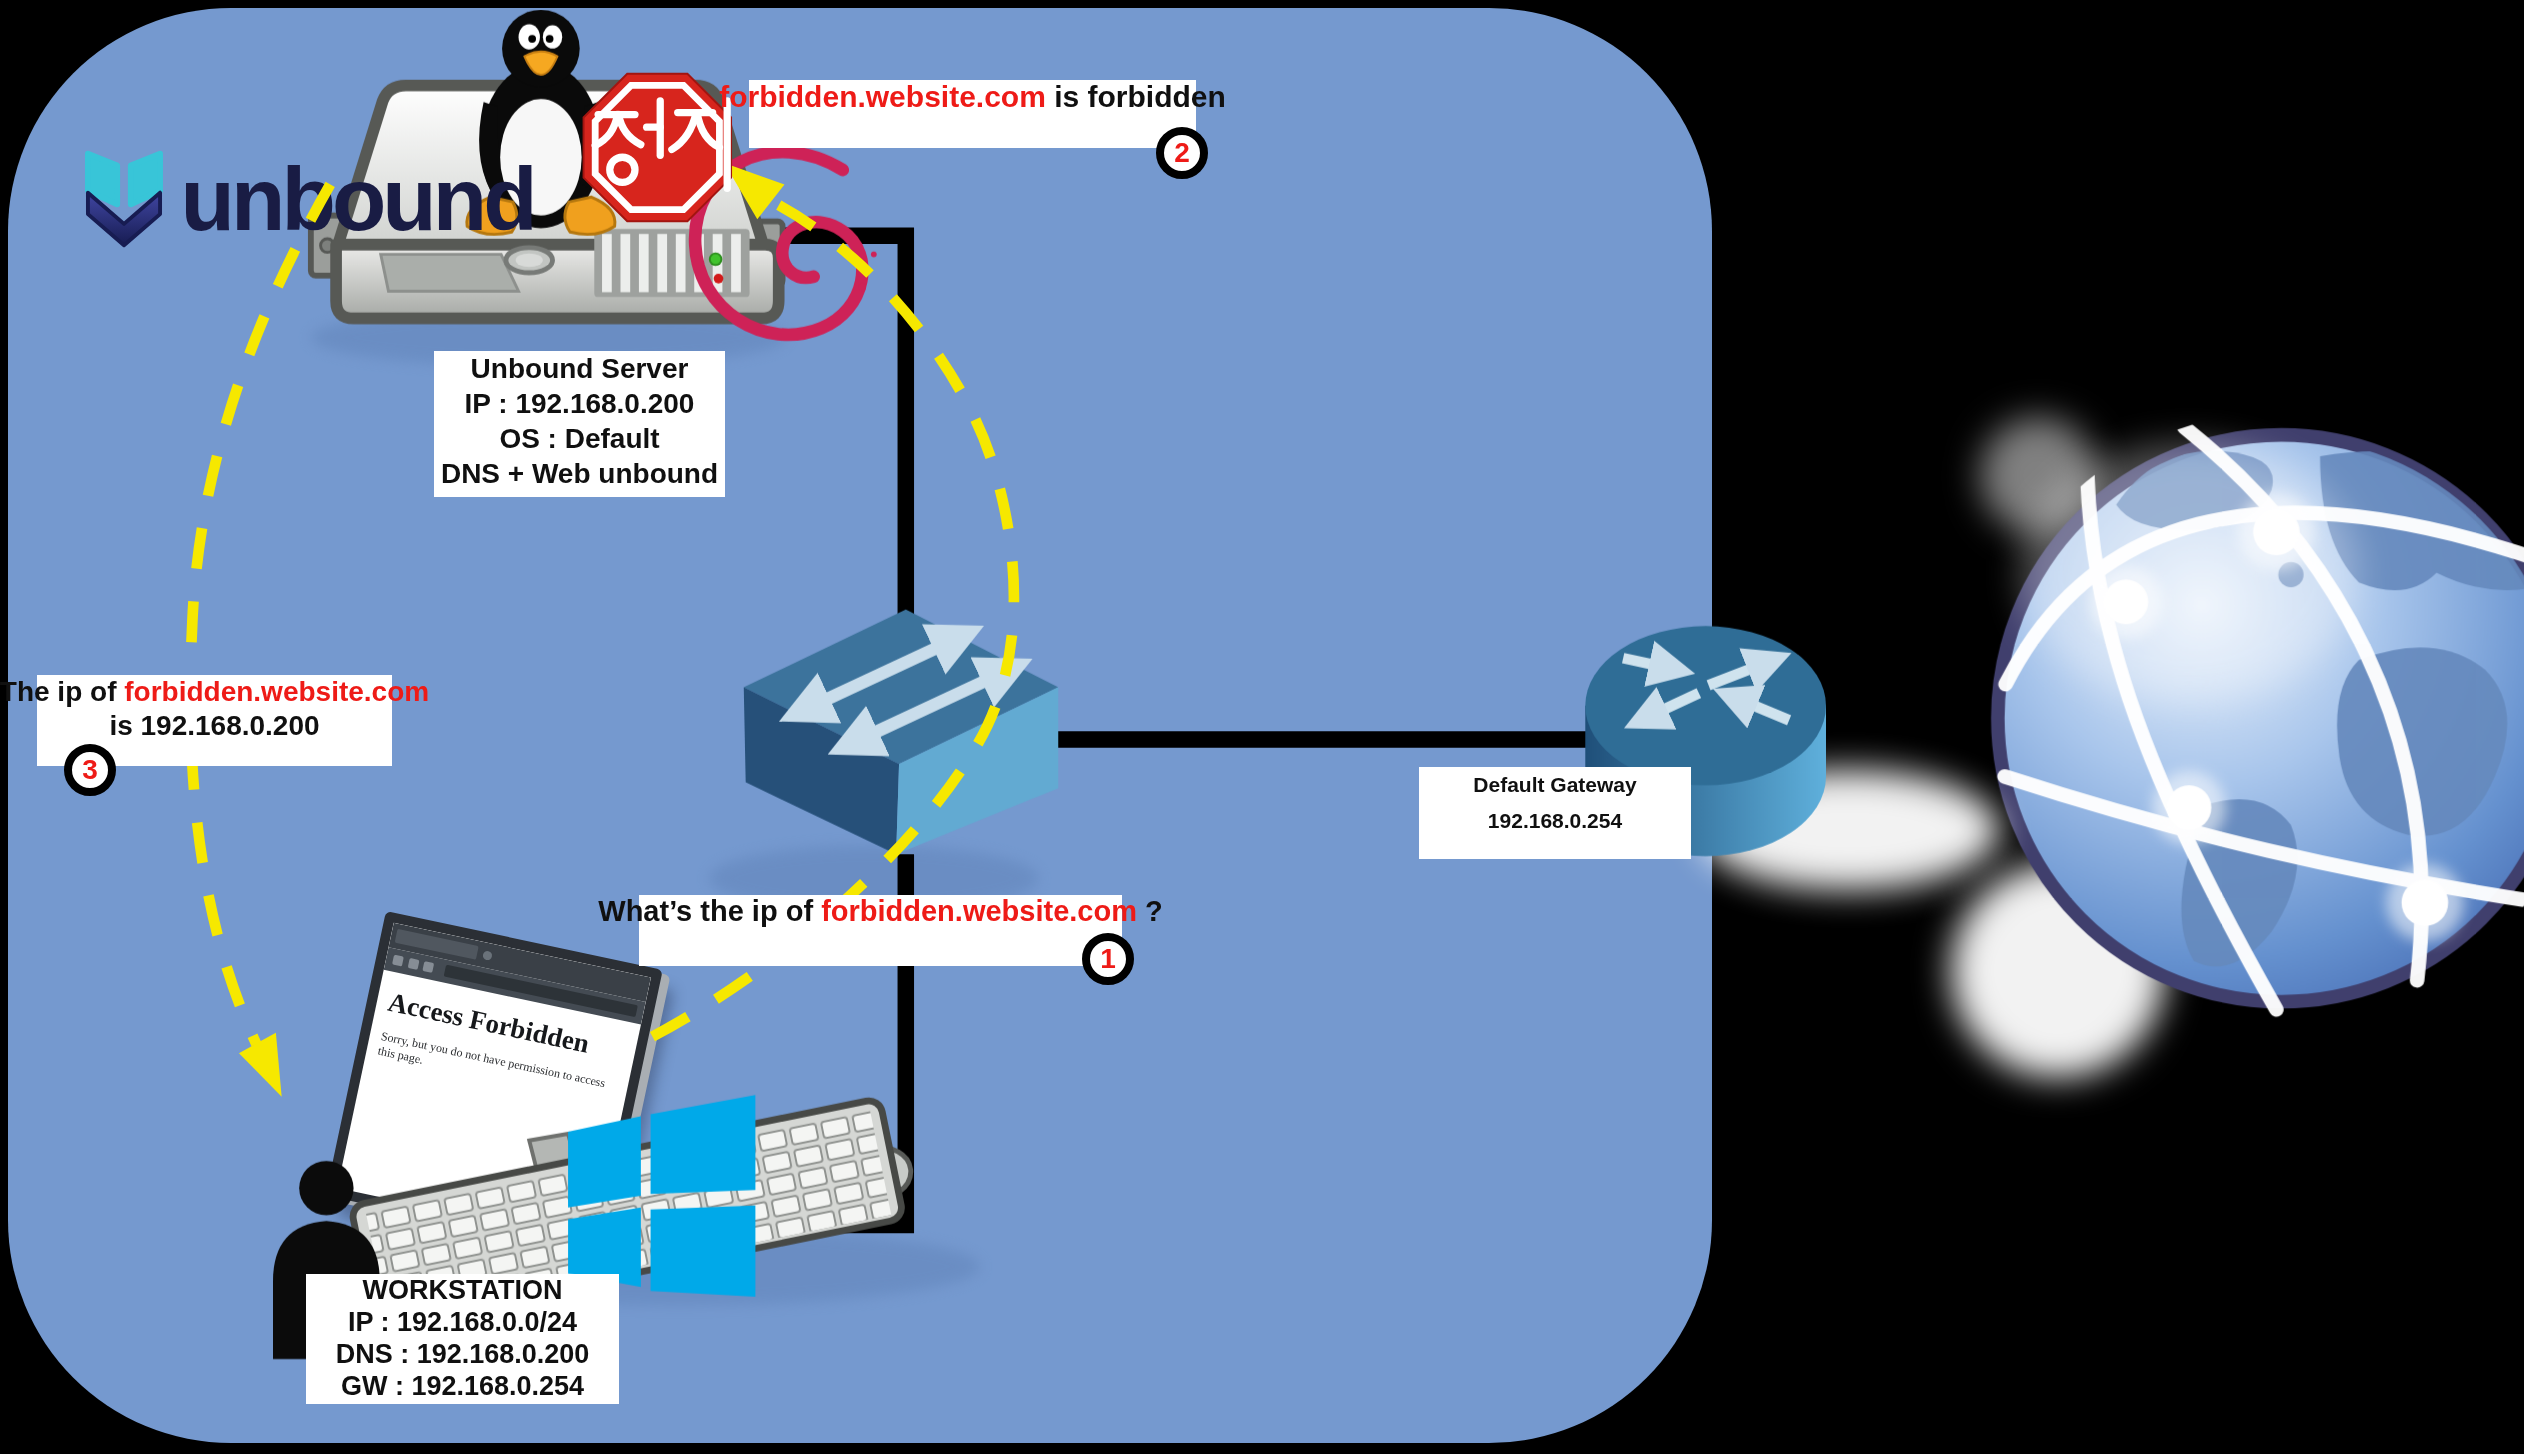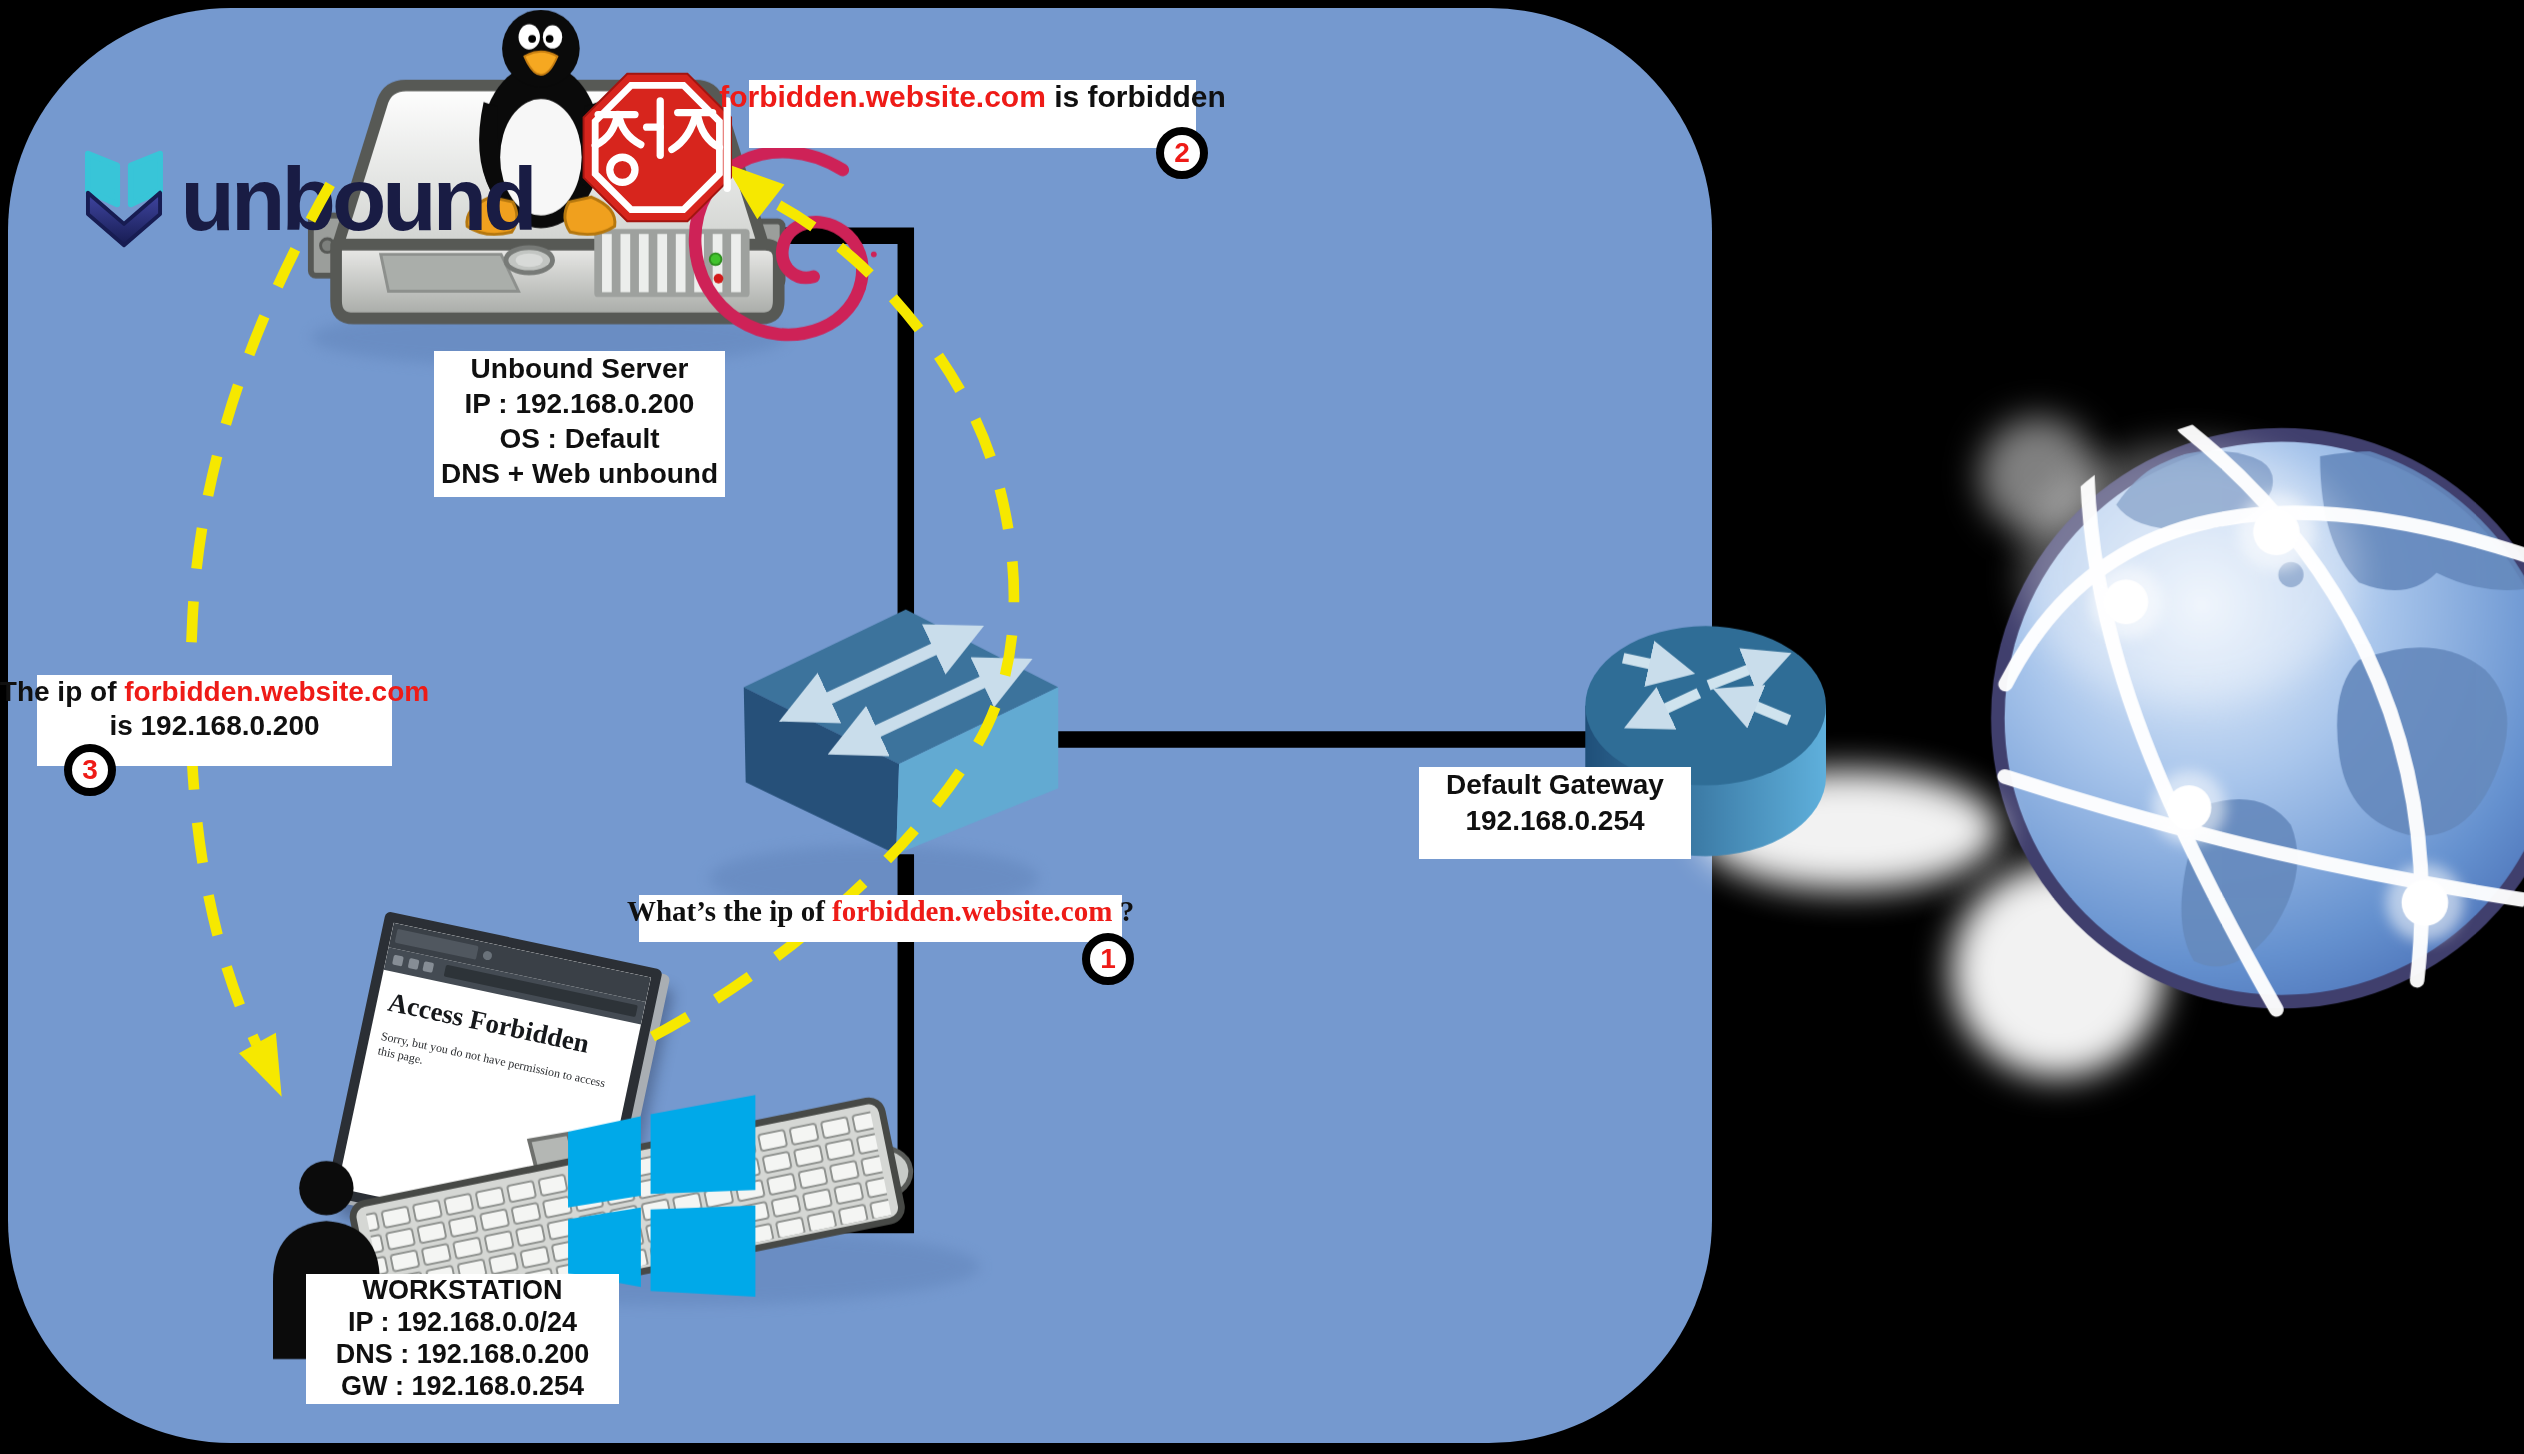--- a/index.html
+++ b/index.html
@@ -32,23 +32,23 @@
   
   #logo{position:absolute;left:85px;top:142px;z-index:4;display:flex;align-items:flex-end;}
   #logo-word{font-size:89px;font-weight:600;letter-spacing:-3.9px;color:#191c44;
              margin-left:17.5px;line-height:115px;}
   
   .box{position:absolute;background:#fff;z-index:6;display:flex;flex-direction:column;
        justify-content:flex-start;align-items:center;font-weight:700;color:#101010;text-align:center;}
   .row{display:block;white-space:pre;}
   .red{color:var(--red);}
   #box-server{left:388px;top:351px;width:291px;height:146px;font-size:28px;line-height:35px;margin-left:46px;}
-  #box-gw{left:1419px;top:767px;width:272px;height:92px;font-size:28px;line-height:36px;}
+  #box-gw{left:1419px;top:767px;width:272px;height:92px;font-size:21px;line-height:36px;}
   #box-ws{left:306px;top:1274px;width:313px;height:130px;font-size:27px;line-height:32px;}
-  #box-q{left:639px;top:895px;width:483px;height:47px;font-size:29px;font-family:Liberation Serif, serif;}
+  #box-q{left:639px;top:895px;width:483px;height:71px;font-size:29px;}
   #box-f{left:749px;top:80px;width:447px;height:68px;font-size:30px;}
   #box-a{left:37px;top:675px;width:355px;height:91px;font-size:28px;line-height:34px;}
   .num{position:absolute;width:52px;height:52px;box-sizing:border-box;border:8.7px solid #000;
        border-radius:50%;background:#fff;color:var(--red);font-weight:700;font-size:28px;
        display:flex;align-items:center;justify-content:center;z-index:7;}
   #num-1{left:1082px;top:933px;} #num-2{left:1156px;top:127px;} #num-3{left:64px;top:744px;}
   
   #stop-text{position:absolute;left:621px;top:126px;z-index:6;opacity:0;font-size:39px;}
   .win{fill:var(--windows);}
   .yellow{stroke:var(--yellow);}

